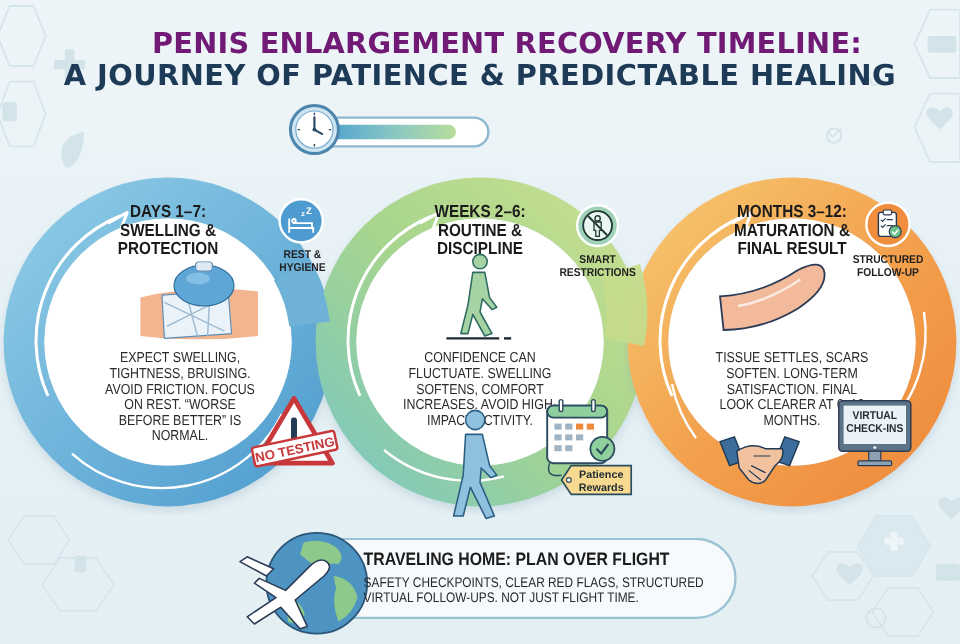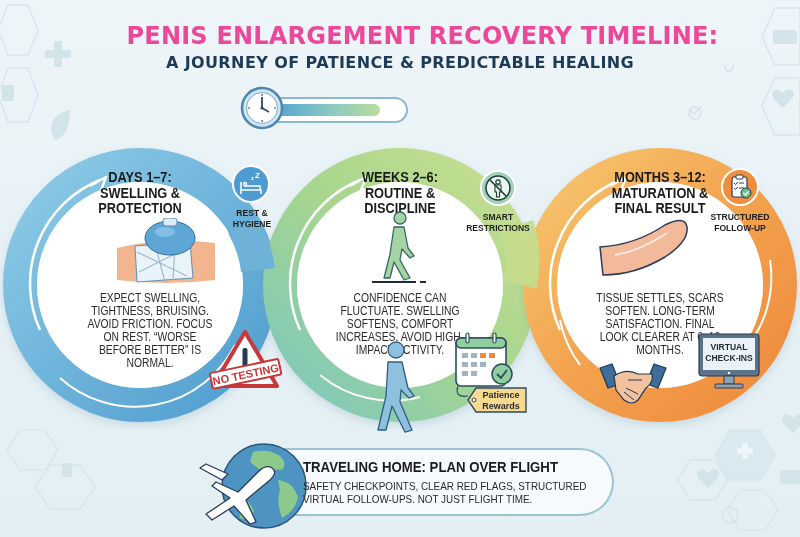--- a/index.html
+++ b/index.html
@@ -8,25 +8,25 @@
     position: relative;
     background: linear-gradient(180deg, #eef5f8 0%, #e6f1f5 55%, #e3eff3 100%);
     font-family: "Liberation Sans", sans-serif;
     color: #1f2a33;
   }
   .bg-layer { position: absolute; inset: 0; pointer-events: none; }
   .title-wrap { position: absolute; left: 0; right: 0; top: 22px; text-align: center; }
   .title-1 {
     font-family: "DejaVu Sans", sans-serif;
     font-weight: bold; font-size: 24px; letter-spacing: 0.2px;
-    color: #ec4899; line-height: 28px; margin-left: 45px;
+    color: #701a75; line-height: 28px; margin-left: 45px;
   }
   .title-2 {
     font-family: "DejaVu Sans", sans-serif;
-    font-weight: bold; font-size: 16px; letter-spacing: 0.4px;
+    font-weight: bold; font-size: 24px; letter-spacing: 0.4px;
     color: #1d3a56; line-height: 26px;
   }
   .progress {
     position: absolute; left: 260px; top: 97px; width: 148px; height: 26px;
     border: 2px solid #8cb8d0; border-radius: 14px; background: #ffffff;
   }
   .progress-fill {
     position: absolute; left: 10px; top: 5px; height: 12px; width: 108px;
     border-radius: 7px;
     background: linear-gradient(90deg, #4ea1d0 0%, #8cc9c2 55%, #b9dd9b 100%);

